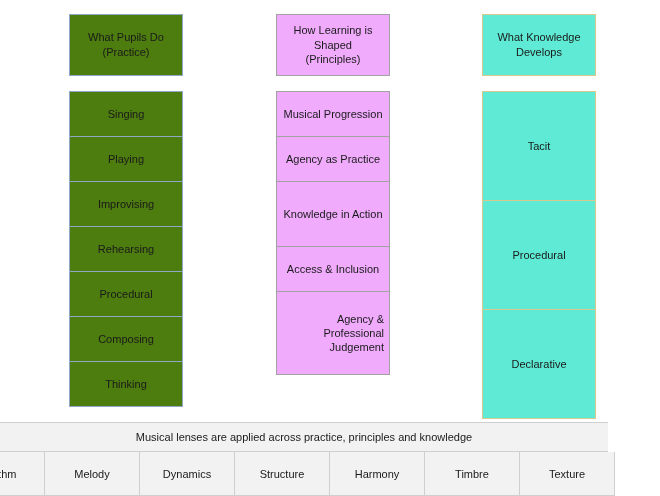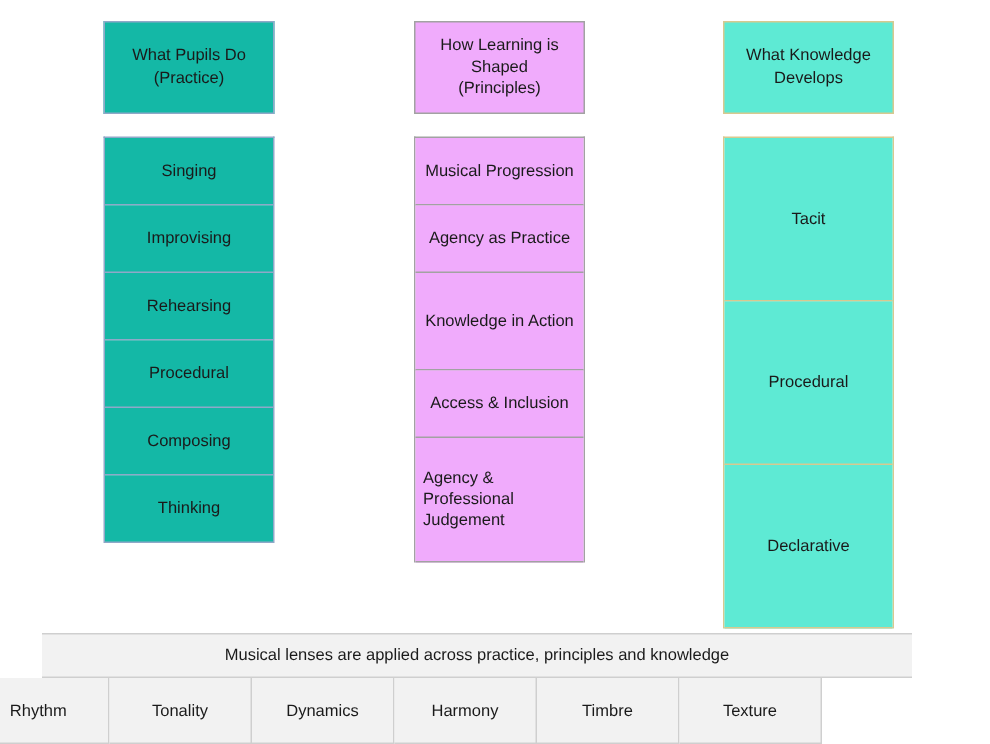--- a/index.html
+++ b/index.html
@@ -57,49 +57,48 @@
     width: 114px;
     border: 1px solid #9a9a9a;
     border-bottom: none;
   }
 
   .cell {
     width: 100%;
     display: flex;
     align-items: center;
     justify-content: center;
-    text-align: left;
+    text-align: right;
     line-height: 1.3;
     font-size: 11px;
     padding: 20px 5px;
     border-bottom: 1px solid #9a9a9a;
   }
 
   
   #column-practice .column-header,
-  #column-practice .cell { background: #14b8a6; border-color: #8fa8c8; }
+  #column-practice .cell { background: #4d7c0f; border-color: #8fa8c8; }
   #column-practice .column-body { border-color: #8fa8c8; }
 
   
   #column-principles .column-header,
   #column-principles .cell { background: #f0abfc; border-color: #a2a2a2; }
   #column-principles .column-body { border-color: #a2a2a2; }
 
   
   #column-knowledge .column-header,
   #column-knowledge .cell { background: #5eead4; border-color: #d8c98f; }
   #column-knowledge .column-body { border-color: #d8c98f; }
 
   
   #lens-band {
     position: absolute;
     left: 0;
     top: 422px;
     width: 608px;
-    padding-left: 28px;
   }
 
   #lens-caption {
     height: 30px;
     width: 100%;
     display: flex;
     align-items: center;
     justify-content: center;
     background: #f2f2f2;
     border-top: 1px solid #cfcfcf;
@@ -140,20 +139,23 @@
   <div class="column" id="column-practice">
     <div class="column-header">
       <div>
         <div>What Pupils Do</div>
         <div>(Practice)</div>
       </div>
     </div>
     <div class="column-body">
       <div class="cell" style="height:45px">
         <span>Singing</span>
+      </div>
+      <div class="cell" style="height:45px">
+        <span>Playing</span>
       </div>
       <div class="cell" style="height:45px">
         <span>Improvising</span>
       </div>
       <div class="cell" style="height:45px">
         <span>Rehearsing</span>
       </div>
       <div class="cell" style="height:45px">
         <span>Procedural</span>
       </div>
@@ -213,26 +215,29 @@
     </div>
   </div>
 
   <div id="lens-band">
     <div id="lens-caption">Musical lenses are applied across practice, principles and knowledge</div>
     <div id="lens-row">
       <div class="lens-cell">
         <span>Rhythm</span>
       </div>
       <div class="lens-cell">
-        <span>Tonality</span>
+        <span>Melody</span>
       </div>
       <div class="lens-cell">
         <span>Dynamics</span>
       </div>
       <div class="lens-cell">
+        <span>Structure</span>
+      </div>
+      <div class="lens-cell">
         <span>Harmony</span>
       </div>
       <div class="lens-cell">
         <span>Timbre</span>
       </div>
       <div class="lens-cell">
         <span>Texture</span>
       </div>
     </div>
   </div>

